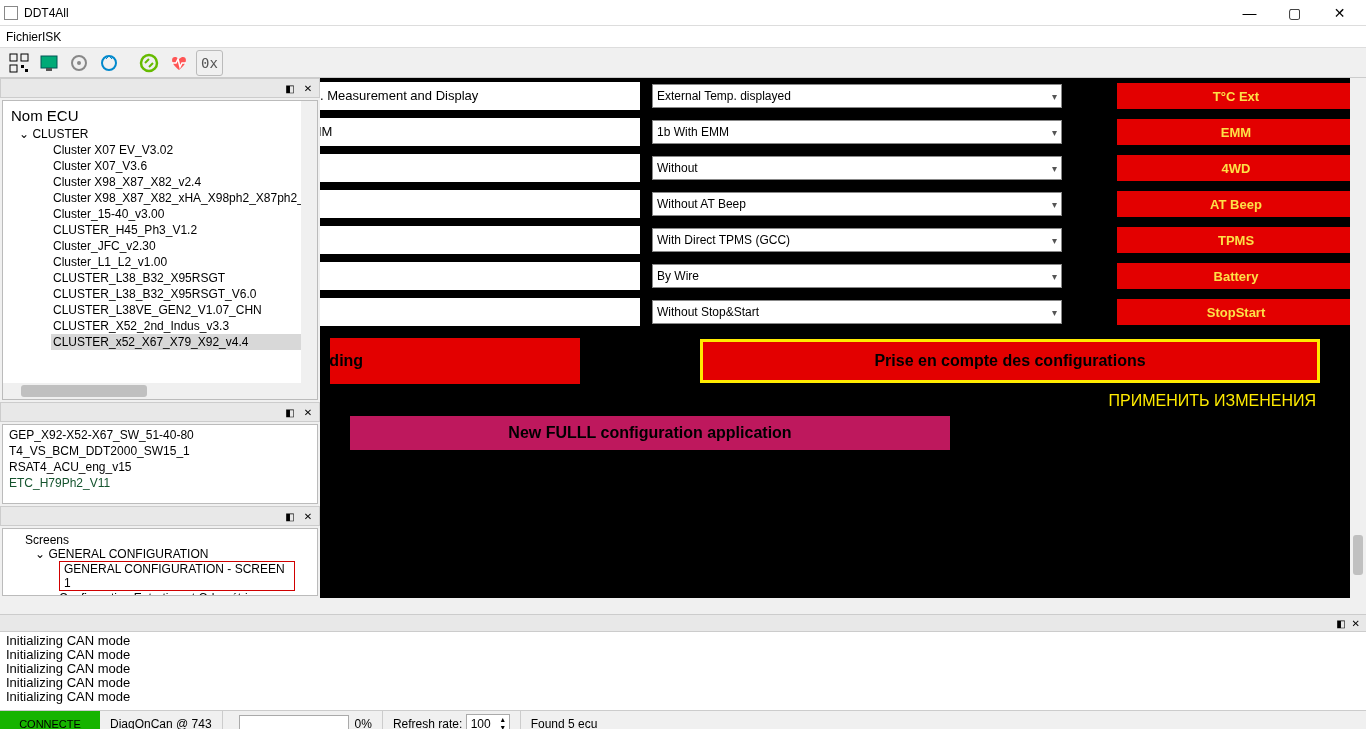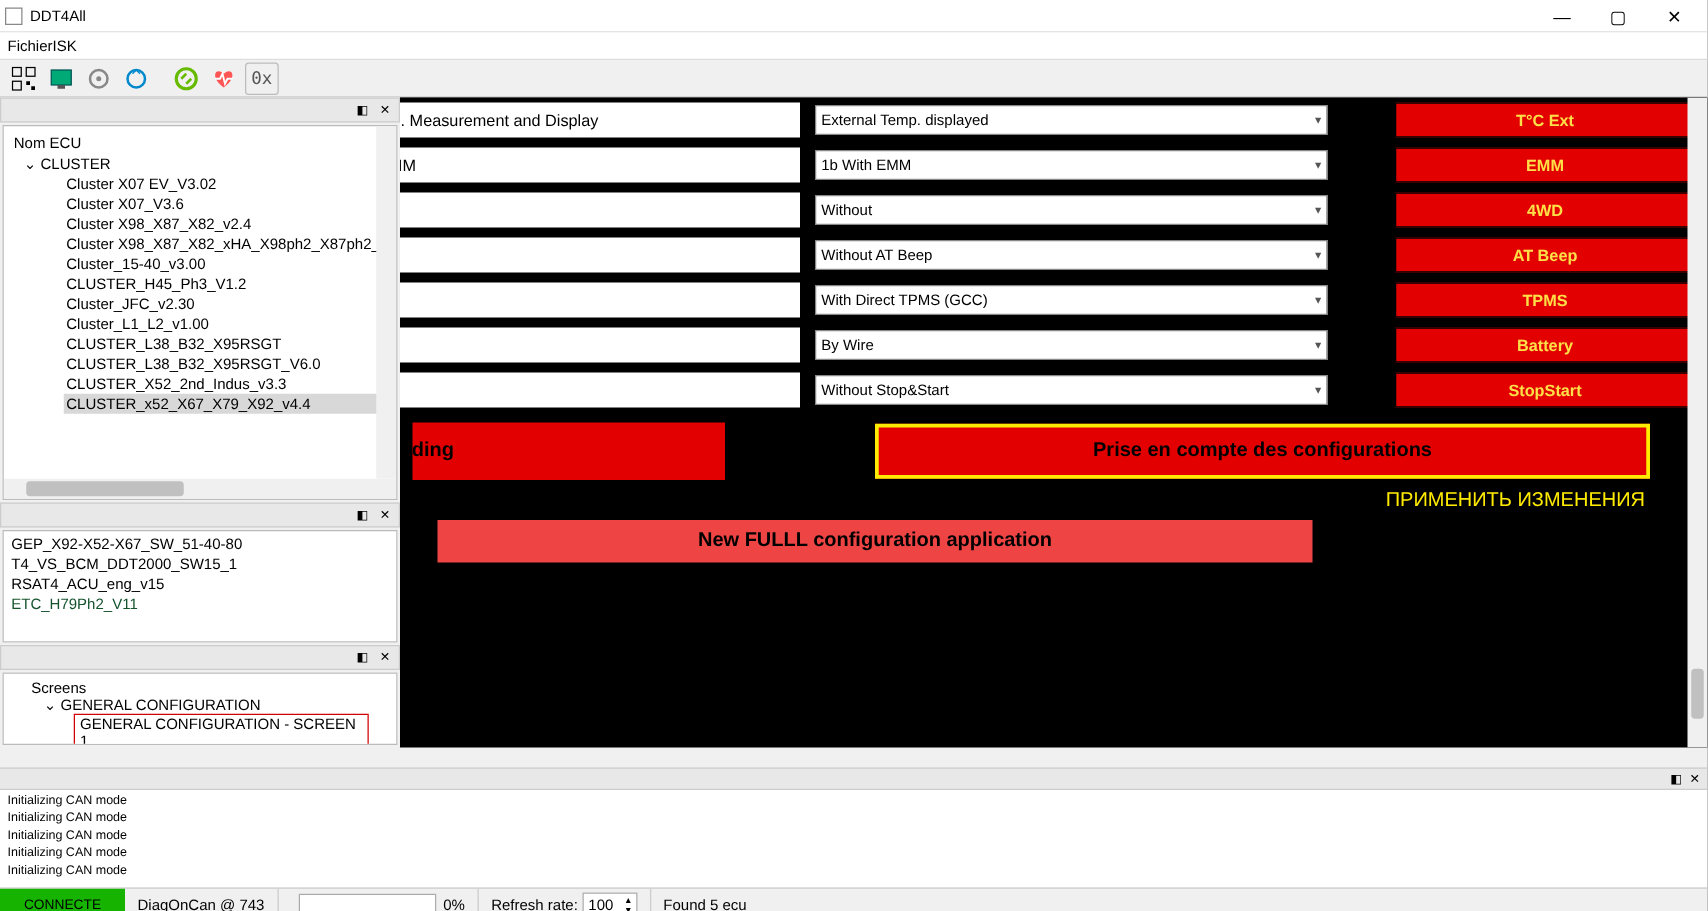--- a/index.html
+++ b/index.html
@@ -25,31 +25,31 @@
 .right-col { flex: 1; background: #000; overflow: hidden; position: relative; }
 
 
 .dock-head { height: 20px; background: #e8e8e8; display: flex; justify-content: flex-end; align-items: center; padding: 0 4px; gap: 4px; border: 1px solid #ccc; font-size: 10px; }
 .dock-head span { cursor: pointer; width: 14px; text-align: center; }
 .panel { border: 1px solid #bbb; background: #fff; margin: 2px; overflow: hidden; display: flex; flex-direction: column; }
 
 
 .ecu-panel { height: 300px; }
 .tree-wrap { overflow-y: auto; overflow-x: auto; flex: 1; font-size: 12px; padding: 4px; position: relative; }
-.tree-header { font-size: 12px; padding: 2px 2px 2px 4px; }
+.tree-header { font-size: 15px; padding: 2px 2px 2px 4px; }
 .tree-root { padding-left: 10px; }
 .tree-node { padding: 1px 2px; white-space: nowrap; cursor: default; }
 .tree-node.selected { background: #d8d8d8; }
 .tree-children { padding-left: 34px; }
 .tree-scroll-v { position: absolute; right: 0; top: 0; width: 16px; height: 100%; background: #f0f0f0; }
 .tree-scroll-h { height: 16px; background: #f0f0f0; display: flex; }
 .tree-scroll-h .thumb { width: 40%; background: #c0c0c0; margin: 2px; border-radius: 3px; }
 
 
-.mid-panel { height: 90px; }
+.mid-panel { height: 80px; }
 .mid-list { font-size: 12px; padding: 2px 6px; overflow: hidden; }
 .mid-list div { padding: 1px 0; }
 .mid-list .red { color: #14532d; }
 
 
 .screens-panel { flex: 1; }
 .screens-tree { font-size: 12px; padding: 4px 22px; }
 .screen-sel { border: 1px solid #d00000; background: #fff; padding: 0 4px; }
 
 
@@ -60,29 +60,29 @@
 .select-box { background: #fff; height: 24px; width: 410px; font-size: 12px; padding: 0 4px; border: 1px solid #888; display: flex; align-items: center; justify-content: space-between; }
 .select-box .arrow { font-size: 10px; color: #555; }
 .red-btn { background: #e30000; color: #fde047; font-size: 13px; font-weight: bold; height: 28px; display: flex; align-items: center; justify-content: center; border: 1px solid #000; }
 .right-btn { width: 240px; margin-left: auto; }
 
 .action-row { display: flex; background: #000; padding: 8px 10px; gap: 20px; align-items: center; }
 .read-btn { width: 250px; height: 46px; background: #e30000; color: #000; font-weight: bold; display: flex; align-items: center; justify-content: flex-start; padding-left: 0; text-indent: -30px; overflow: hidden; }
 .prise-btn { flex: 1; max-width: 620px; height: 44px; background: #e30000; color: #000; font-weight: bold; display: flex; align-items: center; justify-content: center; border: 3px solid #ffeb00; }
 .yellow-label { color: #ffeb00; font-size: 16px; font-weight: 500; margin-left: auto; margin-right: 20px; }
 .full-apply-row { display: flex; background: #000; padding: 0 10px 30px 30px; }
-.full-apply-btn { width: 700px; height: 34px; background: #ef4444; color: #000; font-weight: bold; display: flex; align-items: center; justify-content: center; }
+.full-apply-btn { width: 600px; height: 34px; background: #be185d; color: #000; font-weight: bold; display: flex; align-items: center; justify-content: center; }
 
 .right-scroll { position: absolute; right: 0; top: 0; width: 16px; height: 100%; background: #f0f0f0; }
 .right-scroll .thumb { width: 10px; height: 40px; background: #c0c0c0; margin: 3px auto; border-radius: 3px; position: absolute; bottom: 20px; left: 3px; }
 .bottom-scroll { height: 16px; background: #f0f0f0; }
 
 
 .log-dock { display: flex; justify-content: flex-end; align-items: center; height: 18px; background: #e8e8e8; padding: 0 6px; gap: 6px; font-size: 10px; border-top: 1px solid #ccc; border-bottom: 1px solid #ccc; }
-.log-area { height: 78px; background: #fff; font-size: 10px; padding: 2px 6px; overflow: hidden; }
+.log-area { height: 78px; background: #fff; font-size: 13px; padding: 2px 6px; overflow: hidden; }
 .log-area div { line-height: 14px; }
 
 
 .status-bar { height: 26px; display: flex; align-items: center; background: #f0f0f0; border-top: 1px solid #ccc; font-size: 12px; }
 .conn-box { width: 100px; height: 100%; background: #16b400; color: #000; display: flex; align-items: center; justify-content: center; font-size: 11px; }
 .status-item { padding: 0 10px; border-right: 1px solid #ccc; height: 100%; display: flex; align-items: center; }
 .progress-box { width: 110px; height: 18px; border: 1px solid #aaa; margin: 0 6px; background: #fff; }
 .spin { width: 44px; height: 20px; border: 1px solid #aaa; background: #fff; display: flex; align-items: center; padding: 0 4px; font-size: 12px; }
 .spin .arrows { margin-left: auto; font-size: 8px; line-height: 8px; display: flex; flex-direction: column; }
 </style>
@@ -166,20 +166,21 @@
               <div class="tree-node">Cluster X07 EV_V3.02</div>
               <div class="tree-node">Cluster X07_V3.6</div>
               <div class="tree-node">Cluster X98_X87_X82_v2.4</div>
               <div class="tree-node">Cluster X98_X87_X82_xHA_X98ph2_X87ph2_v7</div>
               <div class="tree-node">Cluster_15-40_v3.00</div>
               <div class="tree-node">CLUSTER_H45_Ph3_V1.2</div>
               <div class="tree-node">Cluster_JFC_v2.30</div>
               <div class="tree-node">Cluster_L1_L2_v1.00</div>
               <div class="tree-node">CLUSTER_L38_B32_X95RSGT</div>
               <div class="tree-node">CLUSTER_L38_B32_X95RSGT_V6.0</div>
+              <div class="tree-node">CLUSTER_L38VE_GEN2_V1.07_CHN</div>
               <div class="tree-node">CLUSTER_X52_2nd_Indus_v3.3</div>
               <div class="tree-node selected">CLUSTER_x52_X67_X79_X92_v4.4</div>
             </div>
         </div>
         <div class="tree-scroll-v"></div>
       </div>
       <div class="tree-scroll-h">
           <div style="width:16px"></div>
           <div class="thumb"></div>
         </div>

